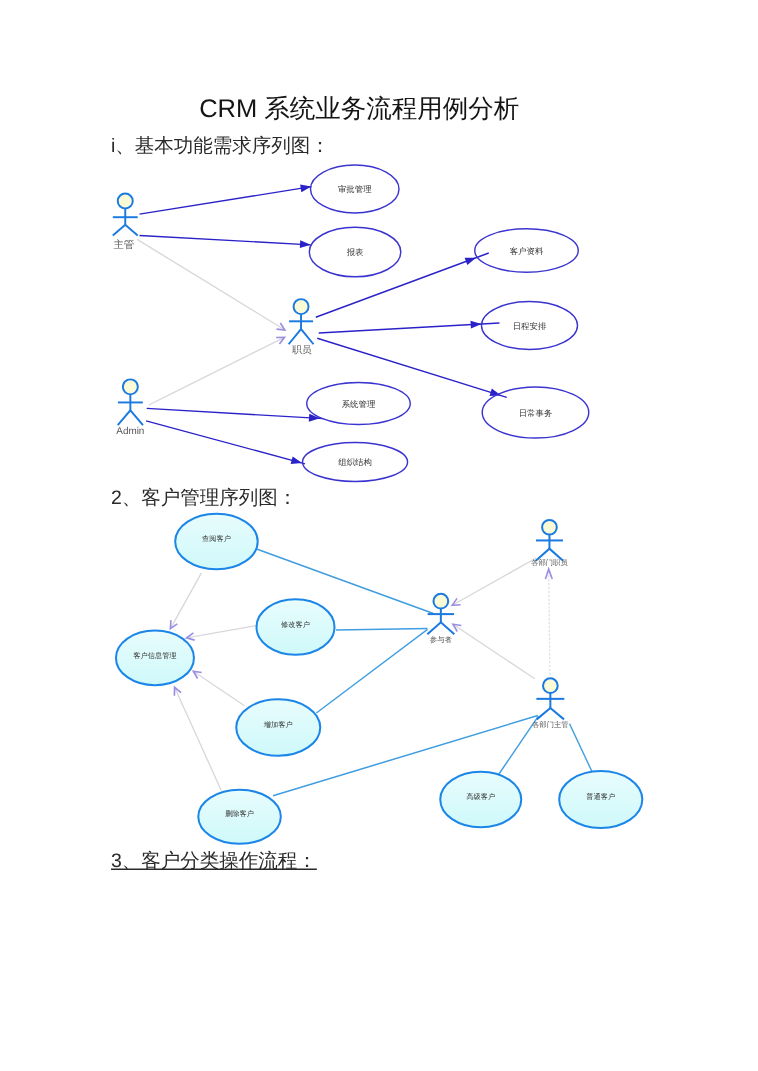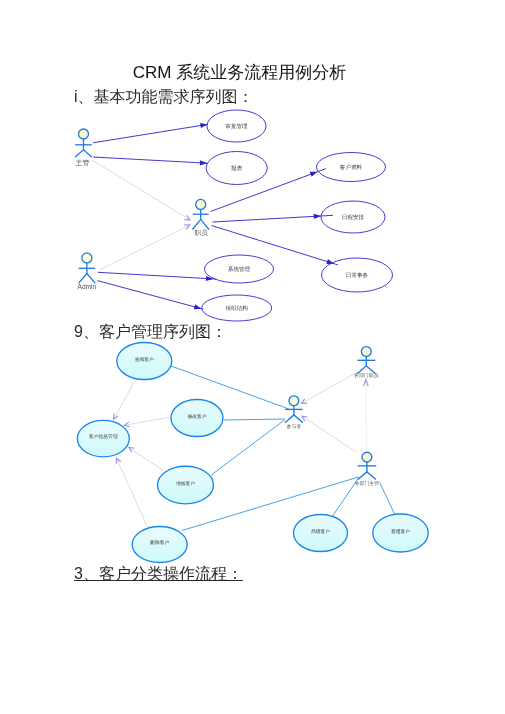--- a/index.html
+++ b/index.html
@@ -3,36 +3,36 @@
 <meta charset="utf-8">
 <style>
   html,body{margin:0;padding:0;background:#fff;}
   *{-webkit-font-smoothing:antialiased;}
   body{width:505px;height:714px;overflow:hidden;
        font-family:"Liberation Sans","DejaVu Sans",sans-serif;
        -webkit-font-smoothing:antialiased;}
   .page{position:relative;width:466px;height:714px;background:#fff;will-change:transform;}
   .doc-title{position:absolute;left:-13px;top:64px;width:505px;text-align:center;
              font-size:17px;line-height:18px;color:#141414;white-space:pre;}
-  .para{position:absolute;font-size:16px;line-height:11px;color:#2a2a2a;white-space:pre;}
+  .para{position:absolute;font-size:13px;line-height:11px;color:#2a2a2a;white-space:pre;}
   .p1{left:74px;top:91px;}
   .p2{left:74px;top:326px;}
   .p3{left:74px;top:568px;text-decoration:underline;}
   svg.dia{position:absolute;left:0;top:0;overflow:visible;will-change:transform;}
   text{font-family:"Liberation Sans","DejaVu Sans",sans-serif;}
 </style>
 </head>
 <body>
 
 <div class="page">
 
   <div class="doc-title">CRM 系统业务流程用例分析</div>
 
   <div class="para p1">i、基本功能需求序列图：</div>
-  <div class="para p2">9、客户管理序列图：</div>
+  <div class="para p2">2、客户管理序列图：</div>
   <div class="para p3">3、客户分类操作流程：</div>
 
   <svg class="dia" id="svg1" width="505" height="714">
       <path d="M93 142.8 L207.6 124.4" stroke="#2a22c8" stroke-width="0.9" fill="none"></path>
       <path d="M207.6 124.4 L200.90322096603384 128.10852404201881 L200.07887476135872 122.97428083246615 Z" fill="#2a22c8"></path>
       <path d="M93 157 L207.2 163.2" stroke="#2a22c8" stroke-width="0.9" fill="none"></path>
       <path d="M207.2 163.2 L199.86963923779712 165.40585835809026 L200.15153583469277 160.21350491204493 Z" fill="#2a22c8"></path>
       <path d="M210.5 211.5 L325.83697464277986 168.66671755548774" stroke="#2a22c8" stroke-width="0.9" fill="none"></path>
       <path d="M317.4 171.8 L311.55559076974623 176.74397418574625 L309.7452498018058 171.8692777254734 Z" fill="#2a22c8"></path>
       <path d="M212.5 222 L332.9816937410627 215.3374178576371" stroke="#2a22c8" stroke-width="0.9" fill="none"></path>

